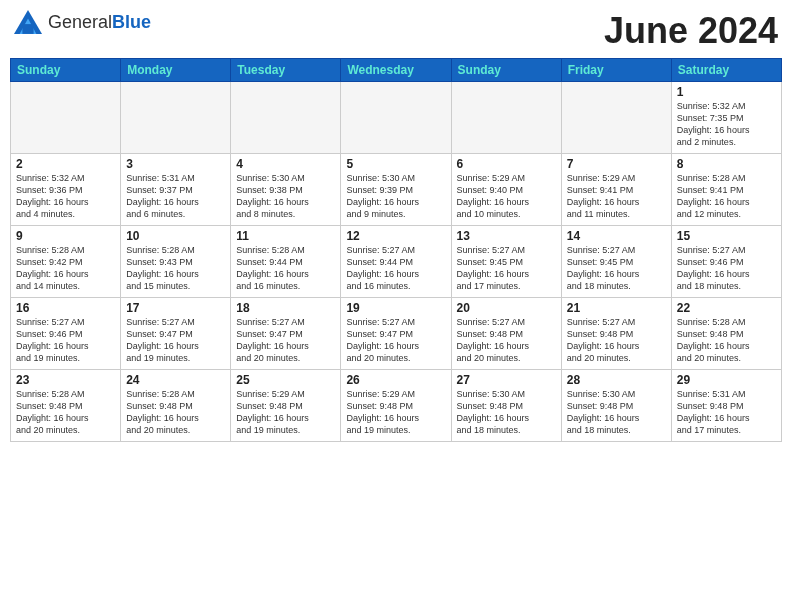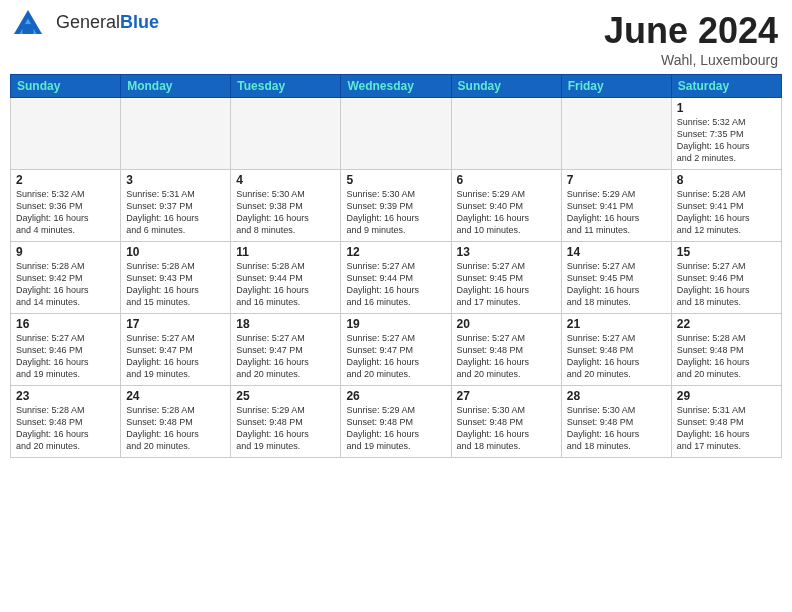--- a/index.html
+++ b/index.html
@@ -19,21 +19,21 @@
     
     .header {
       display: flex;
       justify-content: space-between;
       align-items: flex-start;
       padding: 10px 14px 6px 14px;
     }
     .logo-area {
       display: flex;
       align-items: center;
-      gap: 12px;
+      gap: 4px;
     }
     .logo-icon {
       width: 28px;
       height: 24px;
       margin-right: 2px;
     }
     .title-area {
       text-align: right;
     }
     .month-year {
@@ -99,21 +99,20 @@
         <polygon points="0,34 20,0 40,34" fill="#1565c0"></polygon>
         <polygon points="8,34 20,12 32,34" fill="#42a5f5"></polygon>
         <rect x="12" y="20" width="16" height="14" fill="#1565c0"></rect>
       </svg>
       <div>
         <span style="font-size:18px;color:#333;font-weight:normal;">General</span><span style="font-size:18px;color:#1565c0;font-weight:bold;">Blue</span>
       </div>
     </div>
     <div class="title-area">
       <div class="month-year">June 2024</div>
-      <div class="location">Wahl, Luxembourg</div>
     </div>
   </div>
 
   <table class="calendar">
     <thead>
       <tr>
         <th>Sunday</th>
         <th>Monday</th>
         <th>Tuesday</th>
         <th>Wednesday</th>

